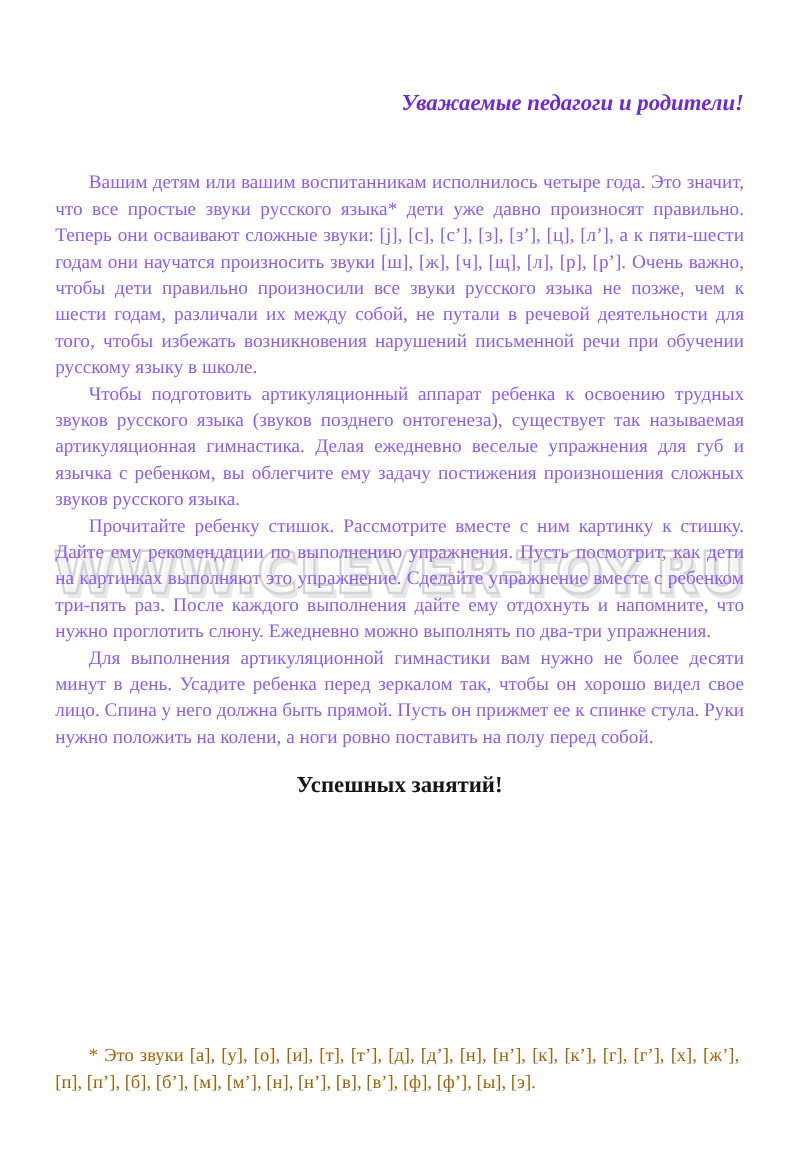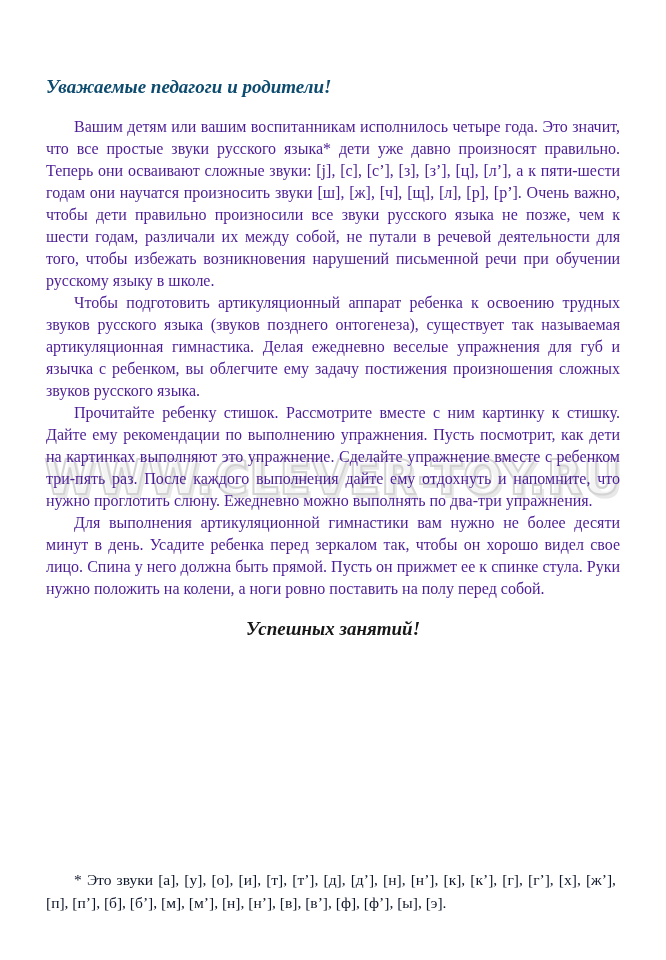--- a/index.html
+++ b/index.html
@@ -33,54 +33,53 @@
     text-shadow: 3px 4px 0 rgba(205,205,205,0.45);
     transform: scaleY(1.05);
     pointer-events: none;
   }
   .content {
     position: relative;
     z-index: 1;
     padding: 76px 46px 0 46px;
   }
   .doc-title {
-    text-align: left;
+    text-align: right;
     font-size: 19px;
     font-weight: 700;
     font-style: italic;
-    margin: 0 0 18px 0;
-    color: #0c4a6e;
+    margin: 0 0 44px 0;
+    color: #6d28d9;
   }
   .body-text p {
     margin: 0;
     font-size: 16px;
     line-height: 22px;
     text-align: justify;
     text-indent: 28px;
-    color: #4c1d95;
+    color: #8b5cf6;
   }
   .closing {
     text-align: center;
     font-size: 19px;
     font-weight: 700;
-    font-style: italic;
     margin-top: 18px;
     color: #161616;
   }
   .footnote {
     position: absolute;
     z-index: 1;
     top: 868px;
     left: 46px;
     right: 50px;
     font-size: 15.5px;
     line-height: 23px;
     text-align: justify;
     text-indent: 28px;
-    color: #0f172a;
+    color: #a16207;
   }
 </style>
 </head>
 <body>
 
 <div class="page">
 
   <div class="watermark">WWW.CLEVER-TOY.RU</div>
 
   <div class="content">

